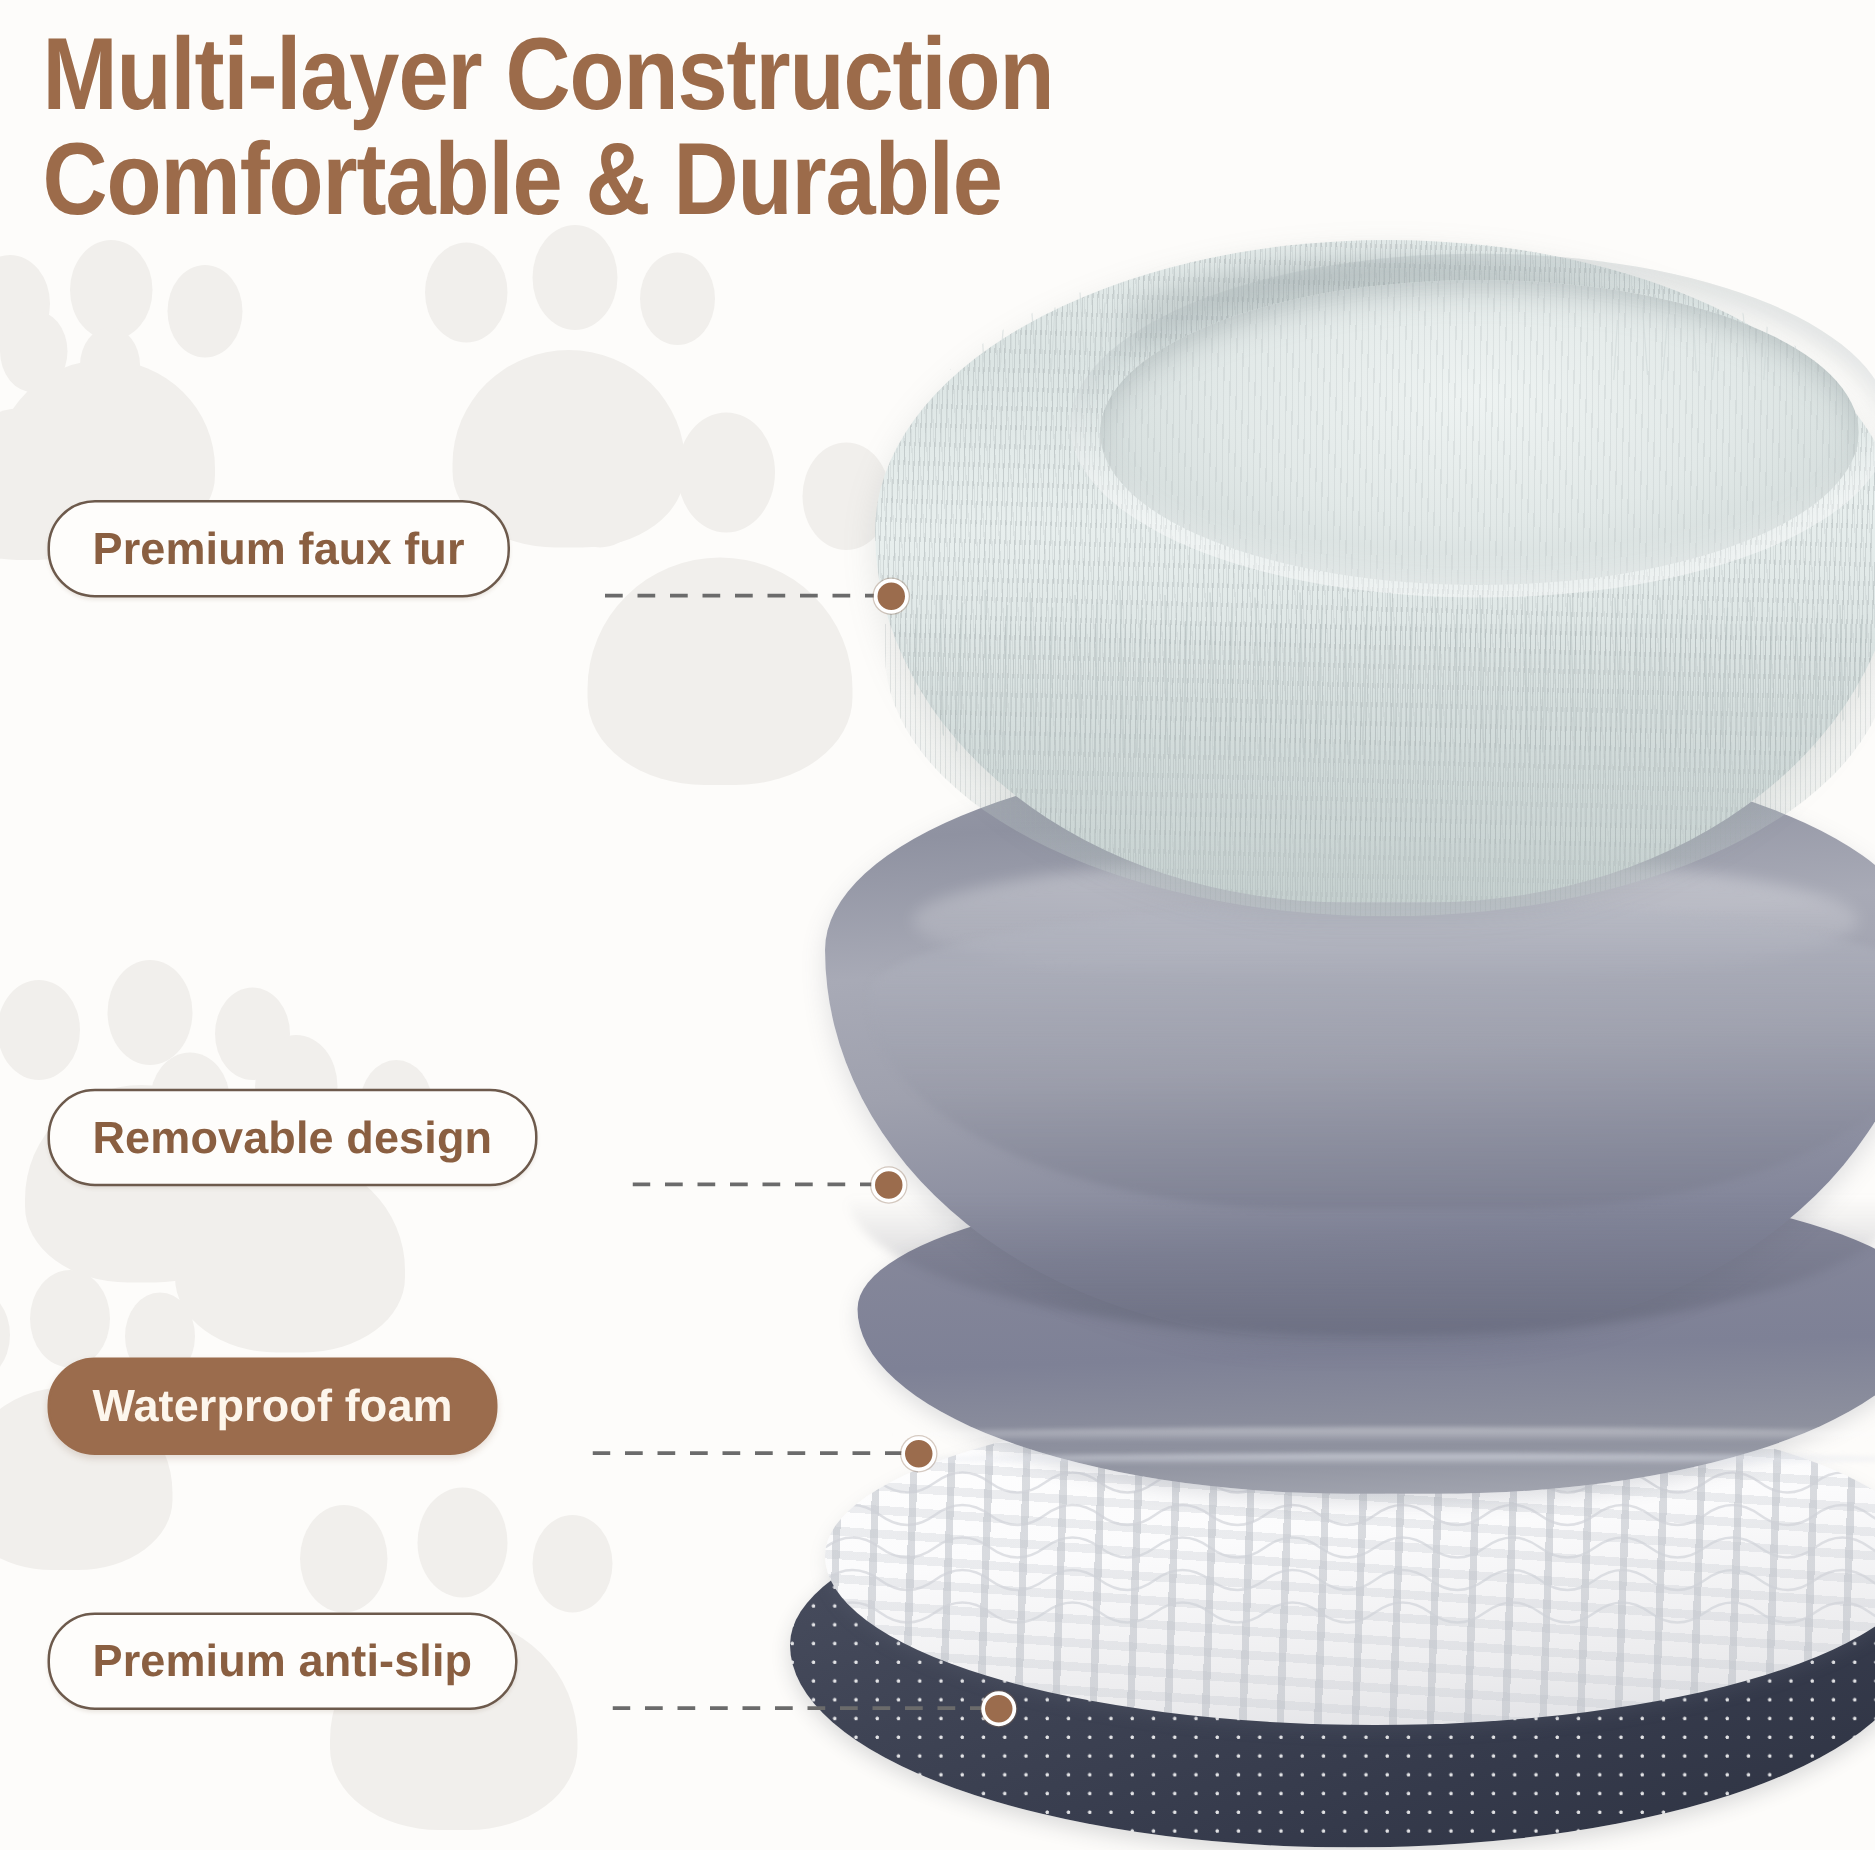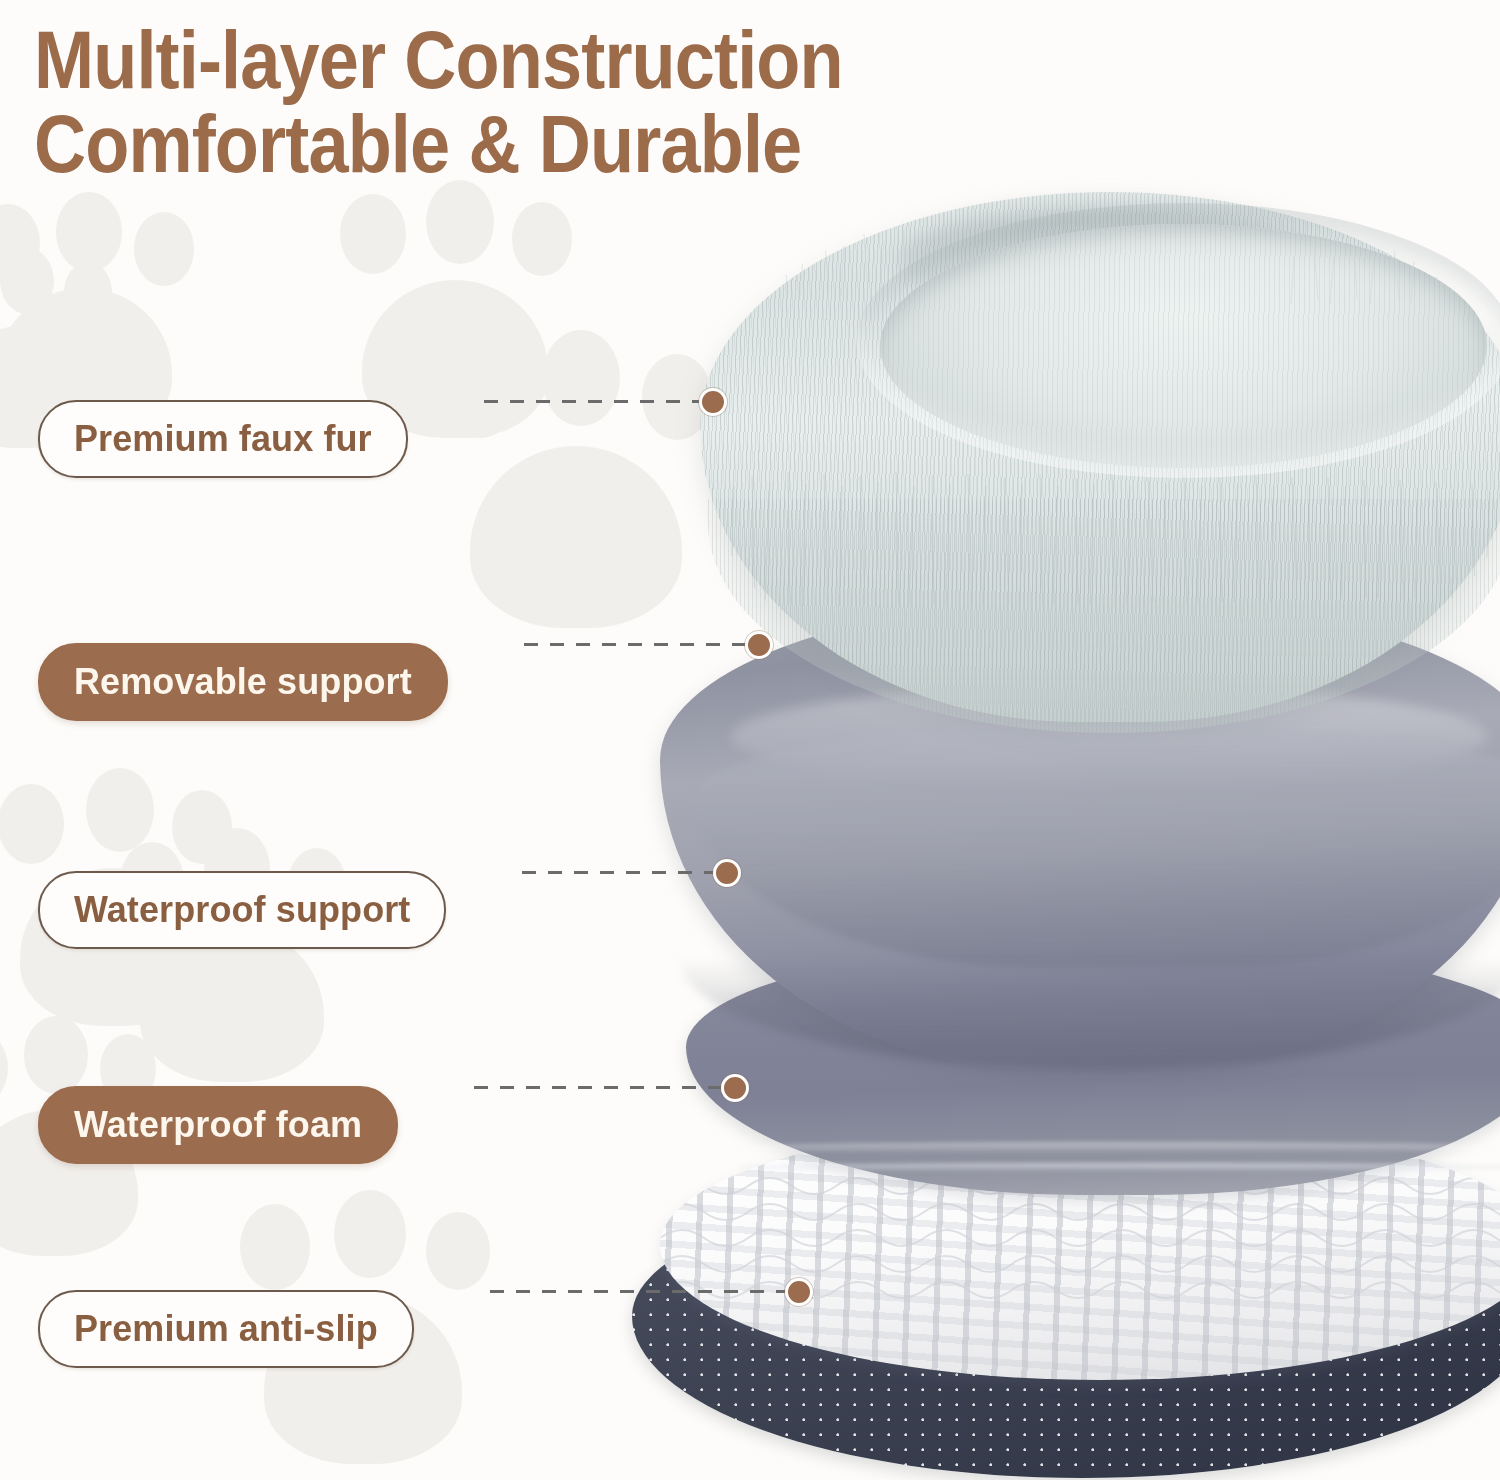--- a/index.html
+++ b/index.html
@@ -122,21 +122,21 @@
   }
   .fur-skirt{
     position:absolute;left:1%;right:1%;bottom:-2%;height:44%;
     background:
       repeating-linear-gradient(90deg, rgba(158,168,170,.26) 0 1px, rgba(255,255,255,0) 1px 4px),
       linear-gradient(180deg,rgba(255,255,255,0),rgba(196,207,206,.42));
     border-radius:0 0 50% 50%/0 0 90% 90%;
   }
 
   
-  .row{position:absolute;display:flex;align-items:flex-start;z-index:5;gap:48px;}
+  .row{position:absolute;display:flex;align-items:flex-end;z-index:5;gap:48px;}
   .pill{
     display:inline-flex;align-items:center;justify-content:center;
     height:74px;padding:0 34px;border-radius:38px;
     font-size:36px;font-weight:700;letter-spacing:.1px;
     white-space:nowrap;line-height:1;
   }
   .pill.outline{
     background:#fefdfb;border:2.5px solid #6d5a4c;color:#8a5f41;
     box-shadow:0 2px 3px rgba(120,95,70,.12);
   }
@@ -291,29 +291,23 @@
     <span class="l2">Comfortable &amp; Durable</span>
   </div>
 
   <div class="row" style="left:38px;top:400px;">
     <div class="pill outline">Premium faux fur</div>
     <div class="leader" style="width:232px;">
       <span class="dot"></span>
     </div>
   </div>
 
-  <div class="row" style="left:38px;top:643px;">
-    <div class="pill filled">Removable support</div>
-    <div class="leader" style="width:238px;">
-      <span class="dot"></span>
-    </div>
-  </div>
 
   <div class="row" style="left:38px;top:871px;">
-    <div class="pill outline">Waterproof support</div>
+    <div class="pill outline">Removable design</div>
     <div class="leader" style="width:208px;">
       <span class="dot"></span>
     </div>
   </div>
 
   <div class="row" style="left:38px;top:1086px;">
     <div class="pill filled">Waterproof foam</div>
     <div class="leader" style="width:264px;">
       <span class="dot"></span>
     </div>

